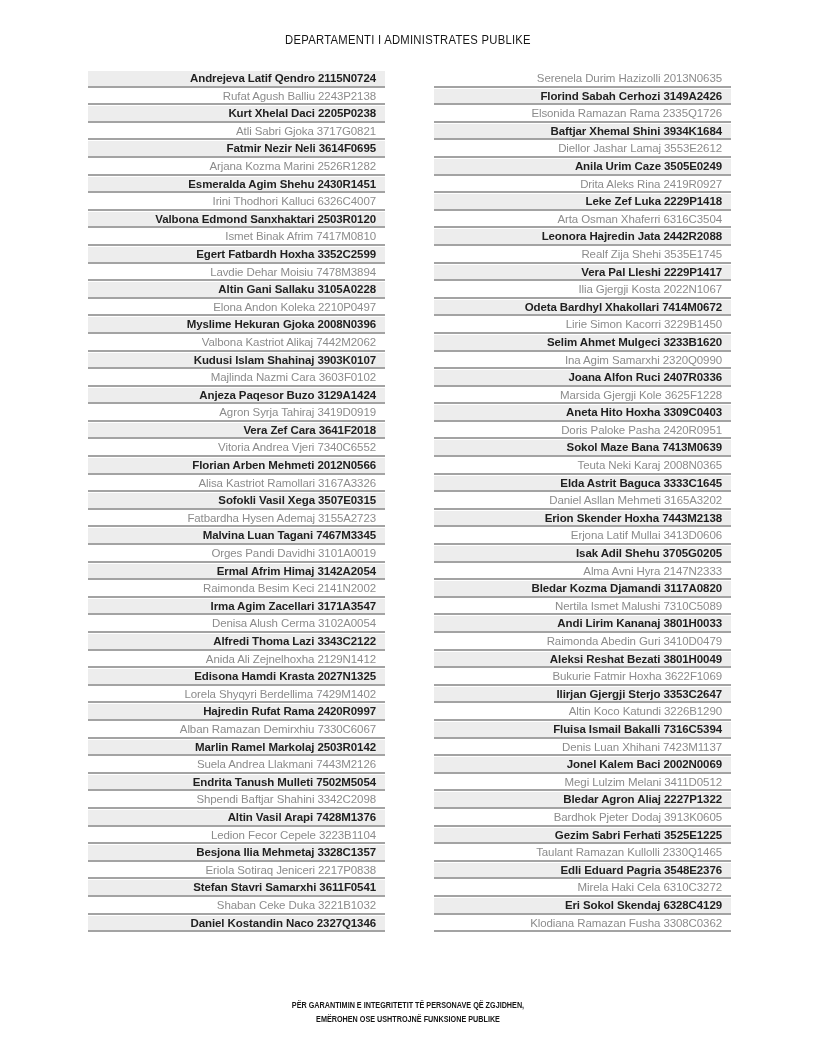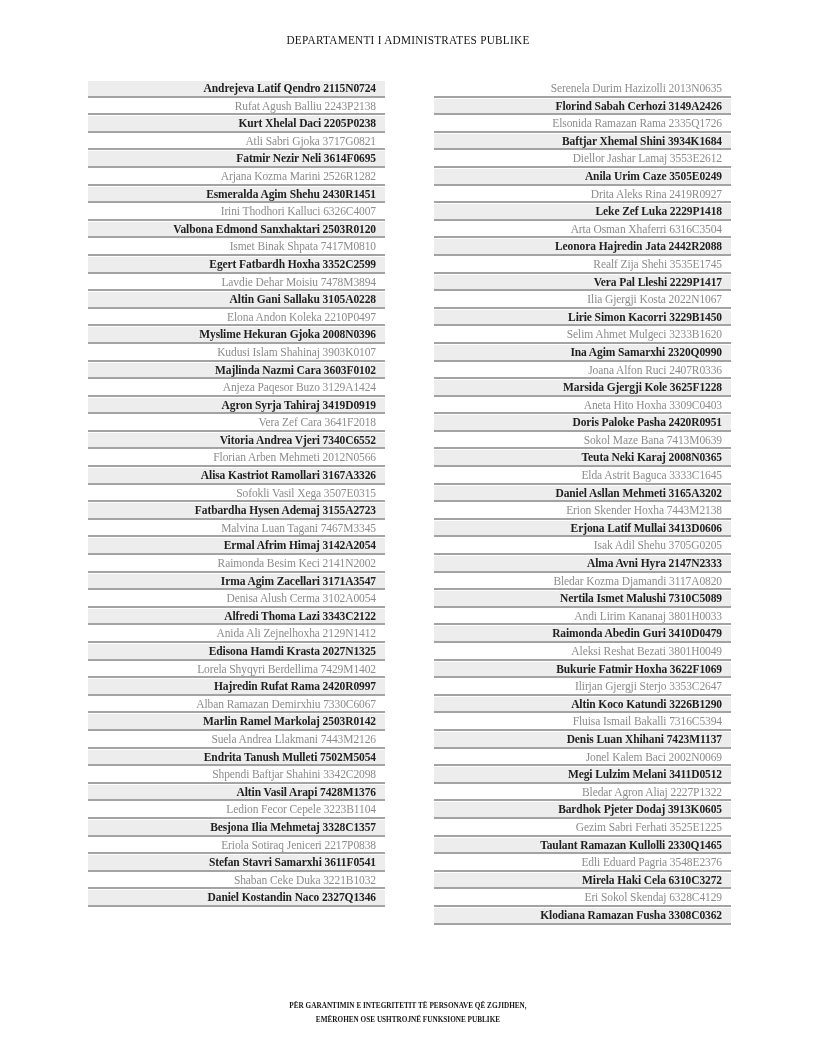--- a/index.html
+++ b/index.html
@@ -1,41 +1,40 @@
 <!DOCTYPE html>
 <html><head>
 <meta charset="utf-8">
 <style>
   html, body { margin: 0; padding: 0; background: #ffffff; }
   .page {
     position: relative;
     width: 816px;
     height: 1056px;
     background: #ffffff;
-    font-family: Liberation Serif, serif;
+    font-family: Liberation Sans, sans-serif;
     overflow: hidden;
   }
   .doc-title {
     position: absolute;
     top: 33px;
     left: 0;
     width: 816px;
     text-align: center;
     font-size: 12.5px;
     font-weight: 400;
     color: #161616;
     letter-spacing: 0.3px;
     transform: scaleX(0.90);
     white-space: nowrap;
   }
   .col {
     position: absolute;
     top: 71px;
     width: 297px;
-    margin-top: 10px;
   }
   .col-left  { left: 88px; }
   .col-right { left: 434px; }
   .row {
     box-sizing: border-box;
     height: 16.6px;
     margin-bottom: 1px;
     border-bottom: 2px solid #a3a3a3;
     background: #ffffff;
     text-align: right;
@@ -78,37 +77,39 @@
   <div class="col col-left">
       <div class="row">Andrejeva Latif Qendro 2115N0724</div>
       <div class="row">Rufat Agush Balliu 2243P2138</div>
       <div class="row">Kurt Xhelal Daci 2205P0238</div>
       <div class="row">Atli Sabri Gjoka 3717G0821</div>
       <div class="row">Fatmir Nezir Neli 3614F0695</div>
       <div class="row">Arjana Kozma Marini 2526R1282</div>
       <div class="row">Esmeralda Agim Shehu 2430R1451</div>
       <div class="row">Irini Thodhori Kalluci 6326C4007</div>
       <div class="row">Valbona Edmond Sanxhaktari 2503R0120</div>
-      <div class="row">Ismet Binak Shpata 7417M0810</div>
+      <div class="row">Ismet Binak Afrim 7417M0810</div>
       <div class="row">Egert Fatbardh Hoxha 3352C2599</div>
       <div class="row">Lavdie Dehar Moisiu 7478M3894</div>
       <div class="row">Altin Gani Sallaku 3105A0228</div>
       <div class="row">Elona Andon Koleka 2210P0497</div>
       <div class="row">Myslime Hekuran Gjoka 2008N0396</div>
+      <div class="row">Valbona Kastriot Alikaj 7442M2062</div>
       <div class="row">Kudusi Islam Shahinaj 3903K0107</div>
       <div class="row">Majlinda Nazmi Cara 3603F0102</div>
       <div class="row">Anjeza Paqesor Buzo 3129A1424</div>
       <div class="row">Agron Syrja Tahiraj 3419D0919</div>
       <div class="row">Vera Zef Cara 3641F2018</div>
       <div class="row">Vitoria Andrea Vjeri 7340C6552</div>
       <div class="row">Florian Arben Mehmeti 2012N0566</div>
       <div class="row">Alisa Kastriot Ramollari 3167A3326</div>
       <div class="row">Sofokli Vasil Xega 3507E0315</div>
       <div class="row">Fatbardha Hysen Ademaj 3155A2723</div>
       <div class="row">Malvina Luan Tagani 7467M3345</div>
+      <div class="row">Orges Pandi Davidhi 3101A0019</div>
       <div class="row">Ermal Afrim Himaj 3142A2054</div>
       <div class="row">Raimonda Besim Keci 2141N2002</div>
       <div class="row">Irma Agim Zacellari 3171A3547</div>
       <div class="row">Denisa Alush Cerma 3102A0054</div>
       <div class="row">Alfredi Thoma Lazi 3343C2122</div>
       <div class="row">Anida Ali Zejnelhoxha 2129N1412</div>
       <div class="row">Edisona Hamdi Krasta 2027N1325</div>
       <div class="row">Lorela Shyqyri Berdellima 7429M1402</div>
       <div class="row">Hajredin Rufat Rama 2420R0997</div>
       <div class="row">Alban Ramazan Demirxhiu 7330C6067</div>
@@ -132,20 +133,21 @@
       <div class="row">Baftjar Xhemal Shini 3934K1684</div>
       <div class="row">Diellor Jashar Lamaj 3553E2612</div>
       <div class="row">Anila Urim Caze 3505E0249</div>
       <div class="row">Drita Aleks Rina 2419R0927</div>
       <div class="row">Leke Zef Luka 2229P1418</div>
       <div class="row">Arta Osman Xhaferri 6316C3504</div>
       <div class="row">Leonora Hajredin Jata 2442R2088</div>
       <div class="row">Realf Zija Shehi 3535E1745</div>
       <div class="row">Vera Pal Lleshi 2229P1417</div>
       <div class="row">Ilia Gjergji Kosta 2022N1067</div>
+      <div class="row">Odeta Bardhyl Xhakollari 7414M0672</div>
       <div class="row">Lirie Simon Kacorri 3229B1450</div>
       <div class="row">Selim Ahmet Mulgeci 3233B1620</div>
       <div class="row">Ina Agim Samarxhi 2320Q0990</div>
       <div class="row">Joana Alfon Ruci 2407R0336</div>
       <div class="row">Marsida Gjergji Kole 3625F1228</div>
       <div class="row">Aneta Hito Hoxha 3309C0403</div>
       <div class="row">Doris Paloke Pasha 2420R0951</div>
       <div class="row">Sokol Maze Bana 7413M0639</div>
       <div class="row">Teuta Neki Karaj 2008N0365</div>
       <div class="row">Elda Astrit Baguca 3333C1645</div>

